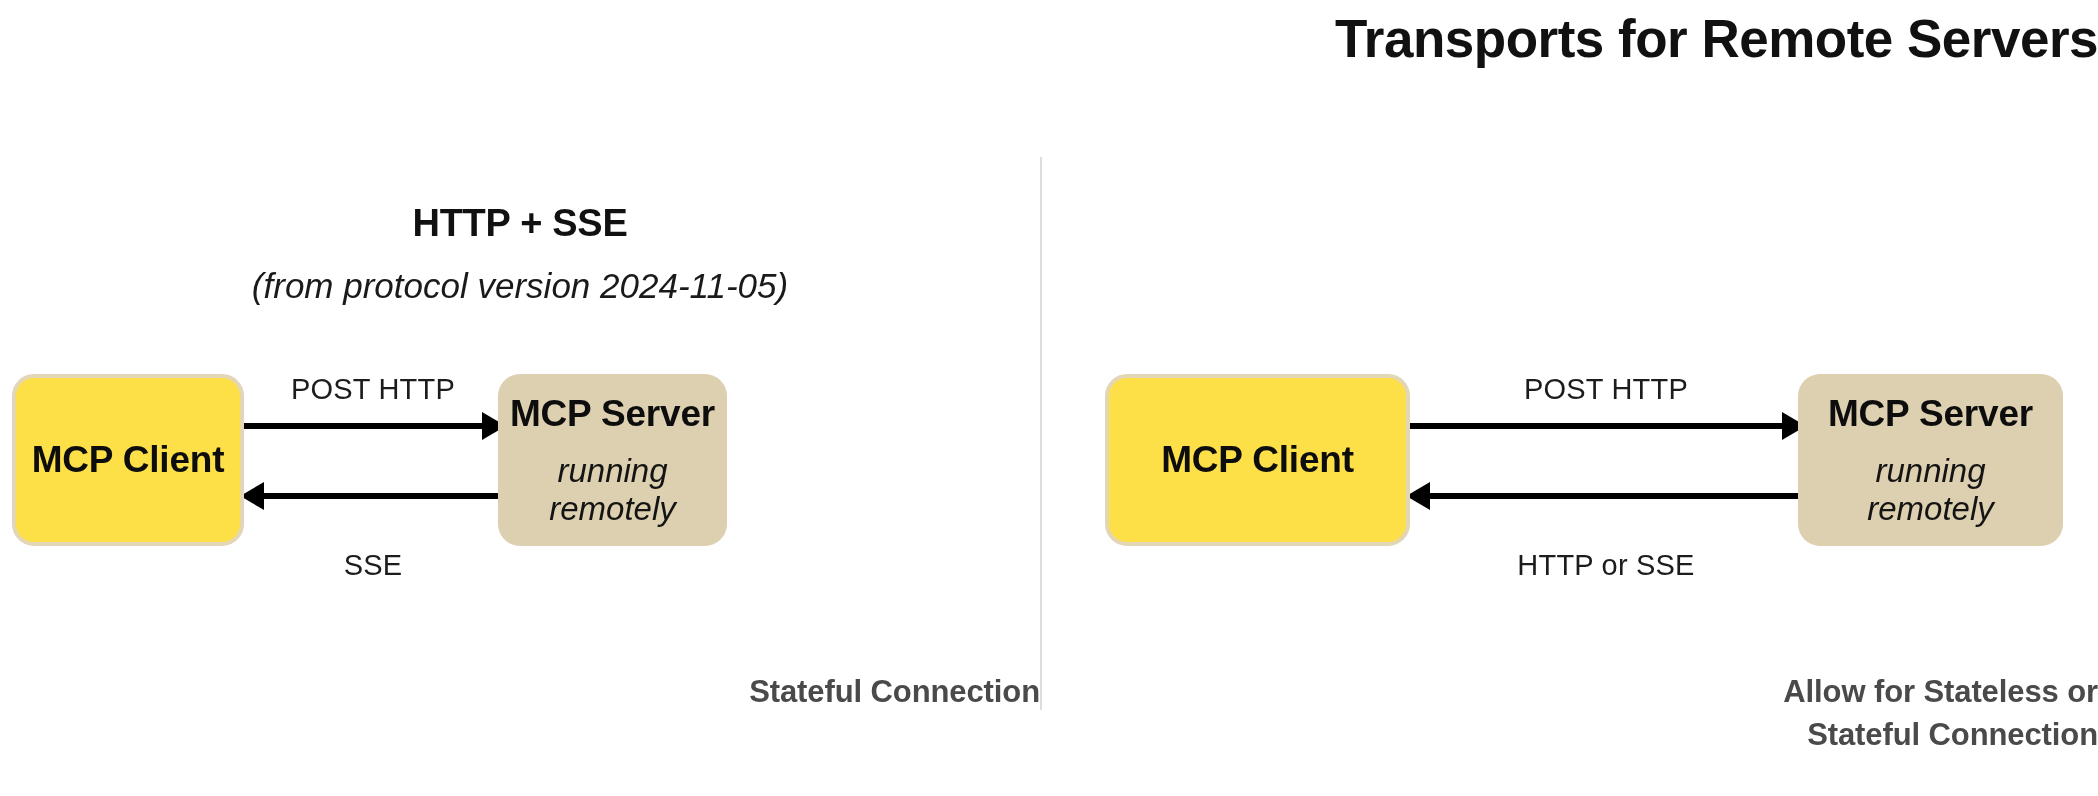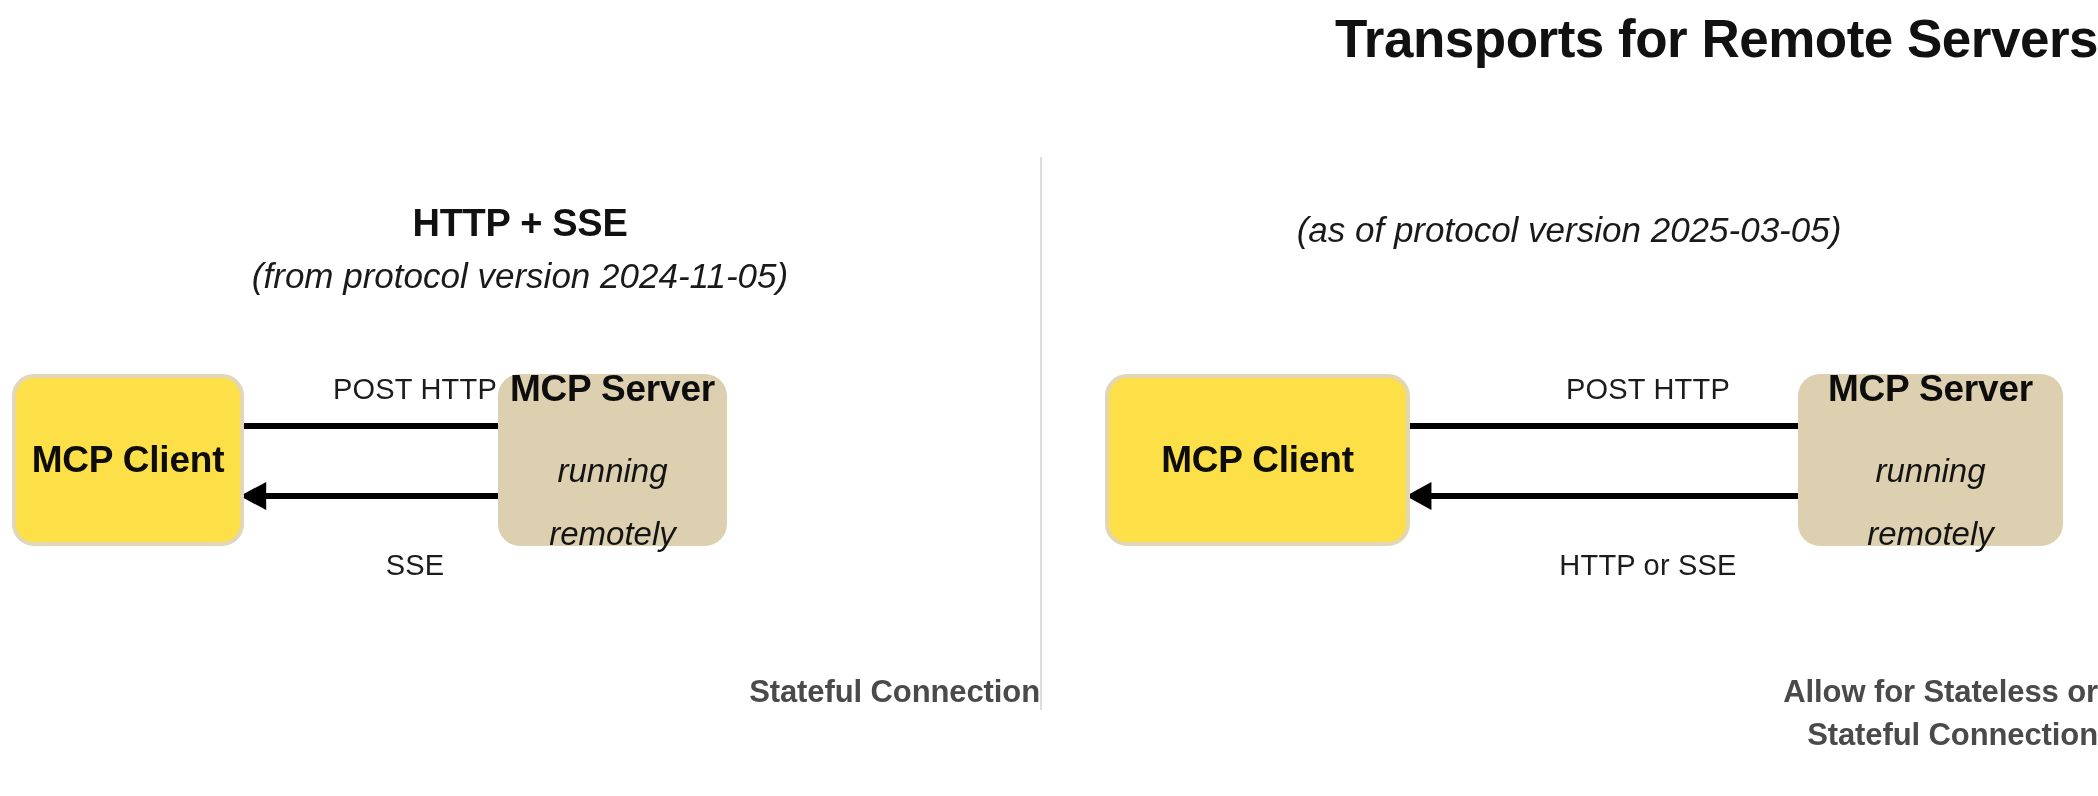--- a/index.html
+++ b/index.html
@@ -63,21 +63,21 @@
     font-weight: bold;
     letter-spacing: -0.3px;
     color: #111111;
     line-height: 46px;
   }
   .panel-version {
     font-size: 35px;
     font-style: italic;
     color: #1a1a1a;
     line-height: 48px;
-    margin-top: 6px;
+    margin-top: 16px;
   }
 
   
   .diagram {
     position: absolute;
     top: 374px;
     height: 172px;
   }
   .panel-left  .diagram { left: 12px;  width: 715px; }
   .panel-right .diagram { left: 65px;  width: 958px; }
@@ -115,28 +115,27 @@
     color: #0d0d0d;
     letter-spacing: -0.2px;
     line-height: 44px;
   }
   .node-subtitle {
     font-size: 33px;
     font-style: italic;
     color: #141414;
     line-height: 38px;
   }
-  .node-subtitle-line { display: block; margin-top: 25px; }
+  .node-subtitle-line { display: block; }
 
   
   .arrow-area {
     position: absolute;
     top: 0;
     height: 172px;
-    padding-left: 28px;
   }
   .panel-left  .arrow-area { left: 232px; width: 258px; }
   .panel-right .arrow-area { left: 305px; width: 392px; }
 
   .arrow-svg {
     position: absolute;
     left: 0;
     top: 0;
     width: 100%;
     height: 172px;
@@ -222,21 +221,20 @@
   <div class="panel-footer">
     <span class="footer-line">Stateful Connection</span>
     <span class="footer-line"></span>
   </div>
 
 </div>
 
 <div class="panel panel-right">
 
   <div class="panel-heading">
-    <div class="panel-version">(as of protocol version 2025-03-05)</div>
   </div>
 
   <div class="diagram">
 
     <div class="node node-client">
       <div class="node-title">MCP Client</div>
     </div>
 
     <div class="arrow-area">
       <div class="arrow-label label-request">POST HTTP</div>

